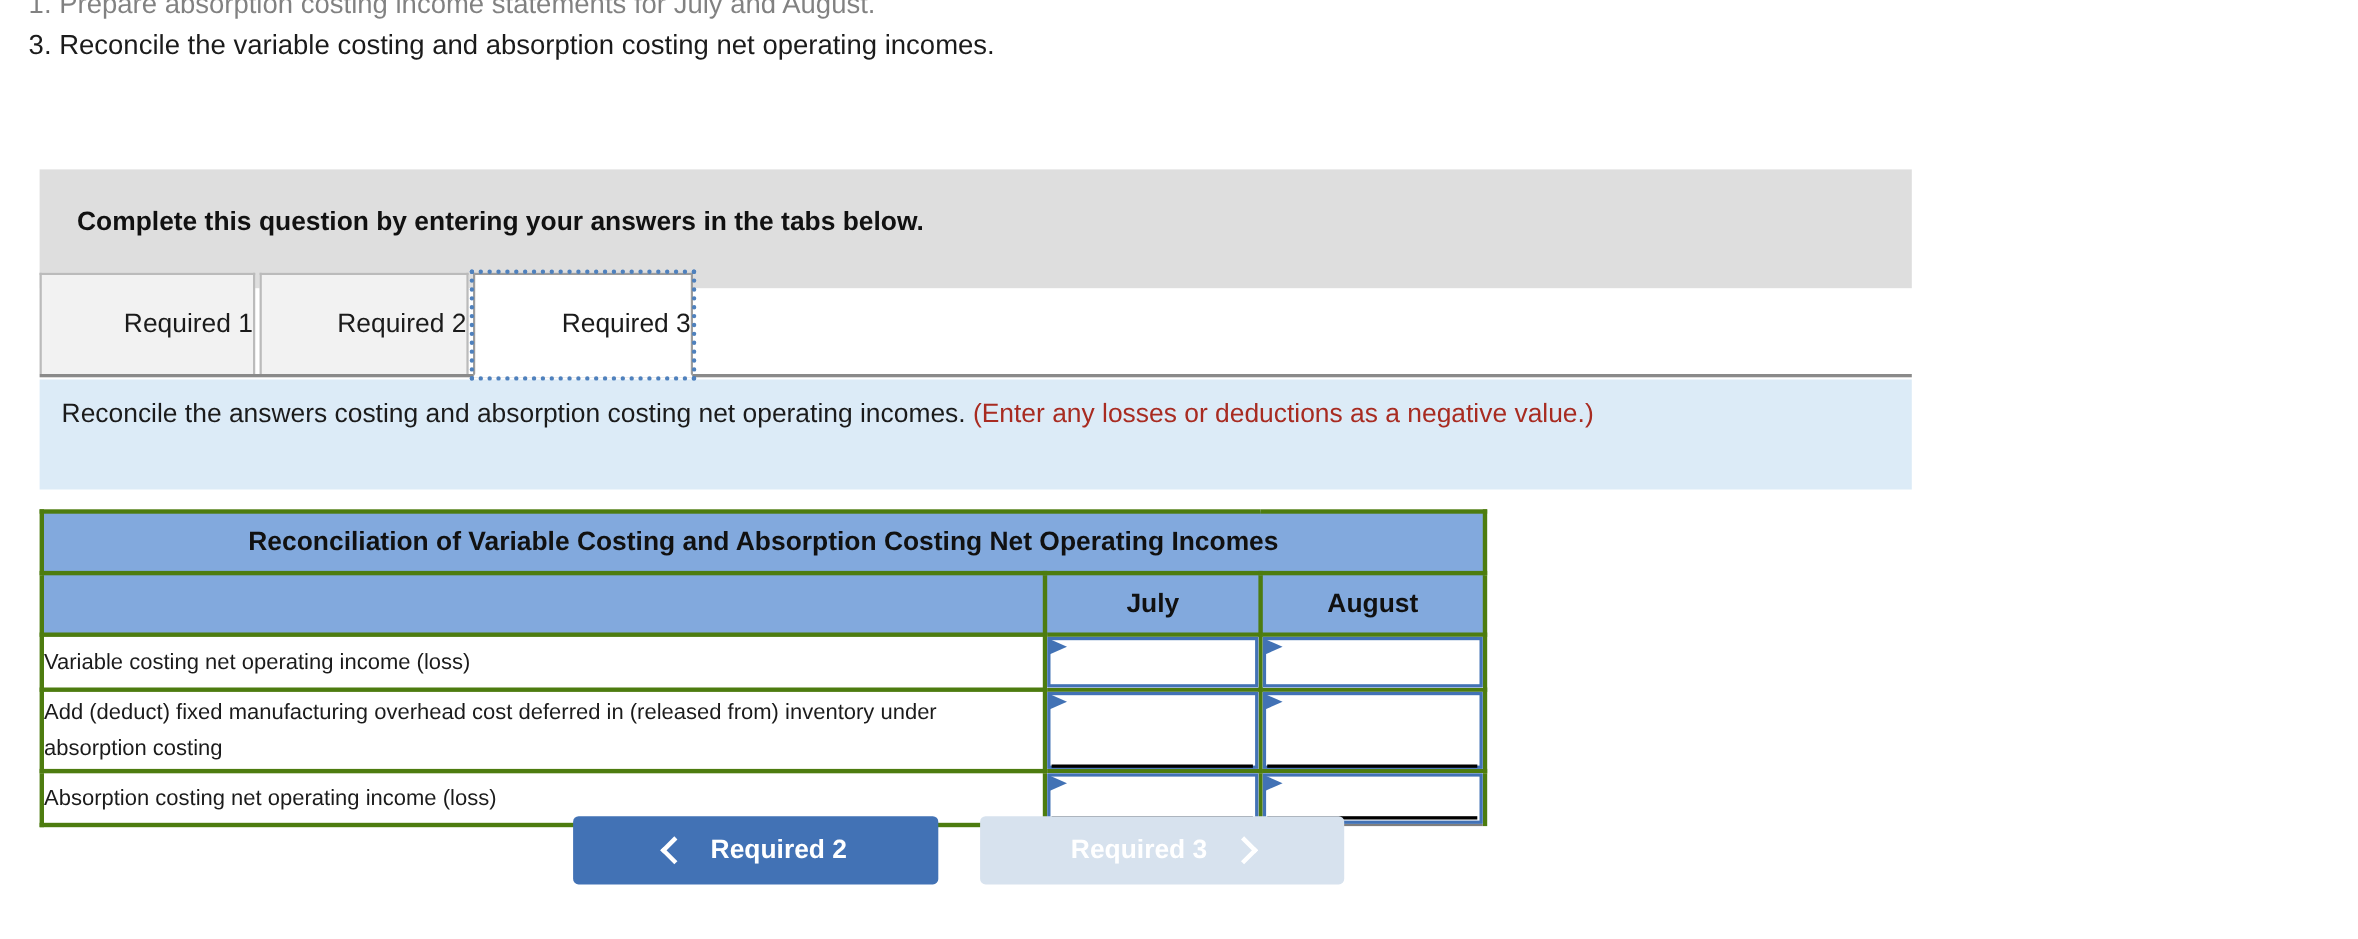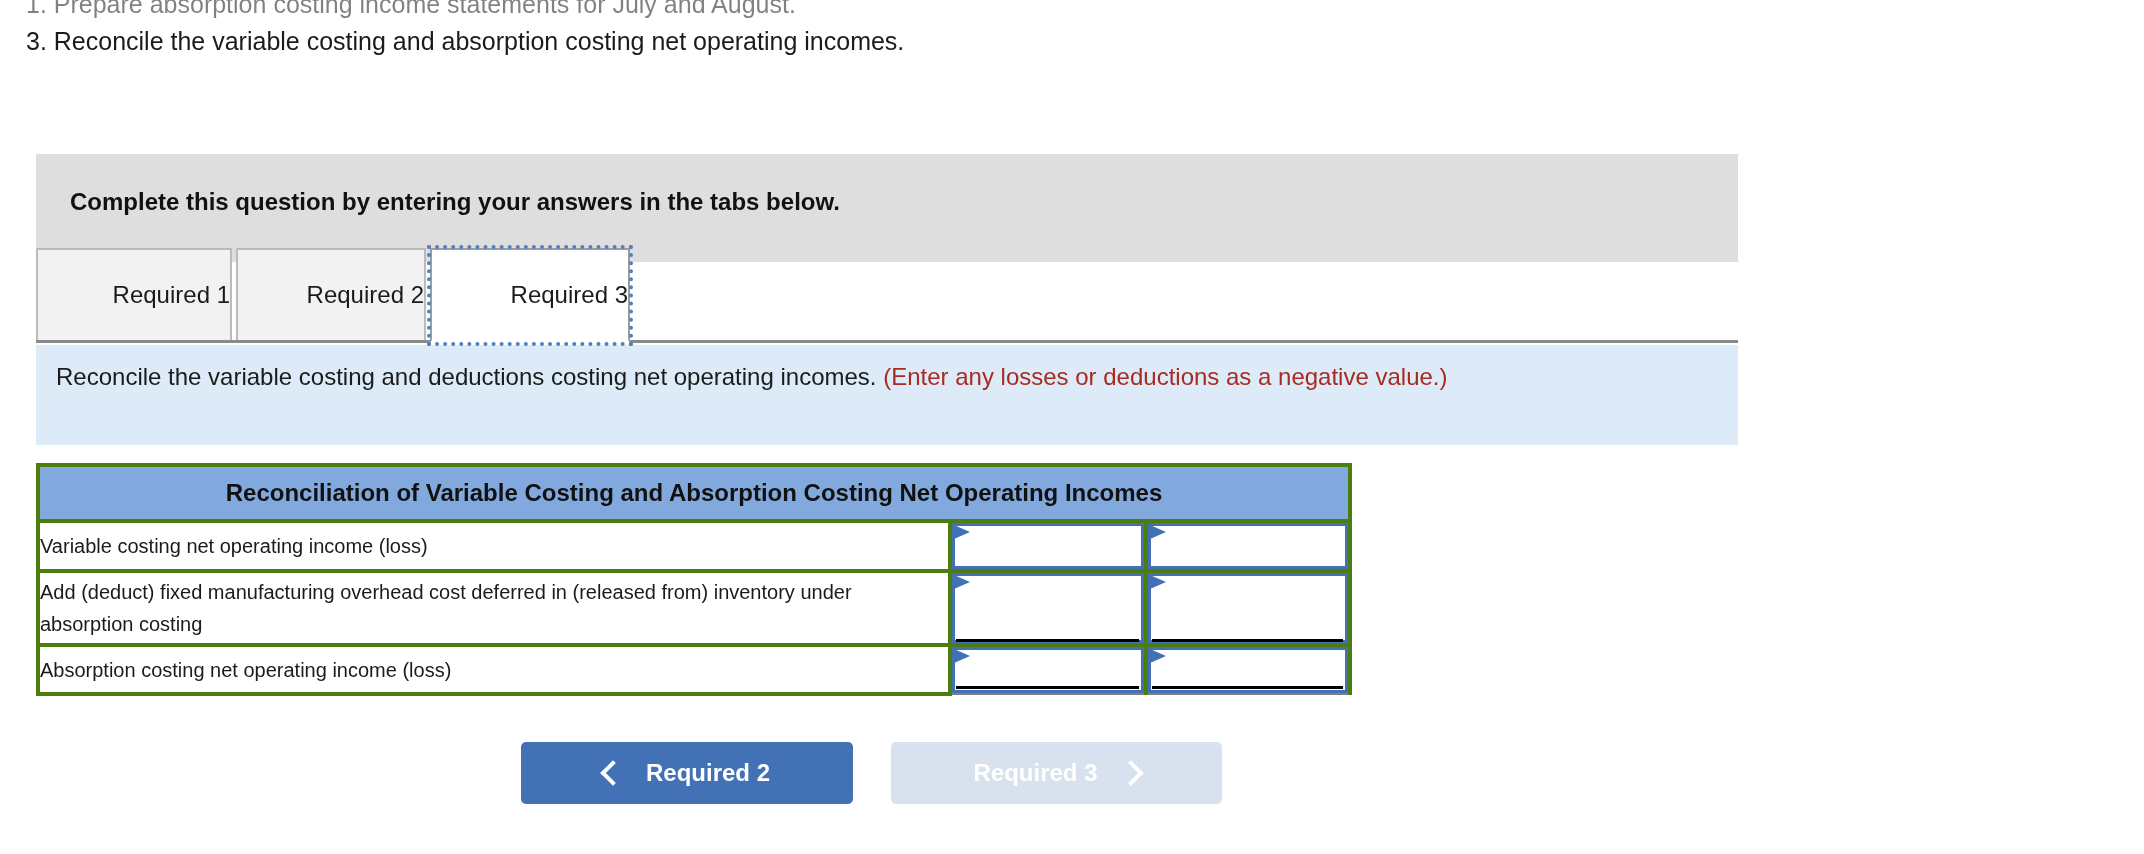--- a/index.html
+++ b/index.html
@@ -275,35 +275,40 @@
   <div class="tab tab2">
     <span>Required 2</span>
   </div>
   <div class="tab tab3 active">
     <span>Required 3</span>
   </div>
 </div>
 
 <div class="info-bar">
   <div class="info-text">
-    <span>Reconcile the variable costing and deductions costing net operating incomes.</span>
+    <span>Reconcile the answers costing and absorption costing net operating incomes.</span>
     <span class="info-note">(Enter any losses or deductions as a negative value.)</span>
   </div>
 </div>
 
 <table class="recon-table">
   <colgroup>
     <col class="c-label">
       <col class="c-jul">
       <col class="c-aug">
   </colgroup>
   <tbody>
     <tr>
       <td class="tbl-title" colspan="3">Reconciliation of Variable Costing and Absorption Costing Net Operating Incomes</td>
     </tr>
+    <tr>
+      <td class="tbl-blank-head"></td>
+      <td class="tbl-colhead">July</td>
+      <td class="tbl-colhead">August</td>
+    </tr>
 
     <tr>
       <td class="row-label">Variable costing net operating income (loss)</td>
       <td class="cell-input">
         <div class="answer-box">
             <span class="flagwrap">
               <svg width="18" height="20" viewBox="0 0 18 20">
                 <polygon points="0,0 16,7 0,14" fill="#4272b5"></polygon>
               </svg>
             </span>

